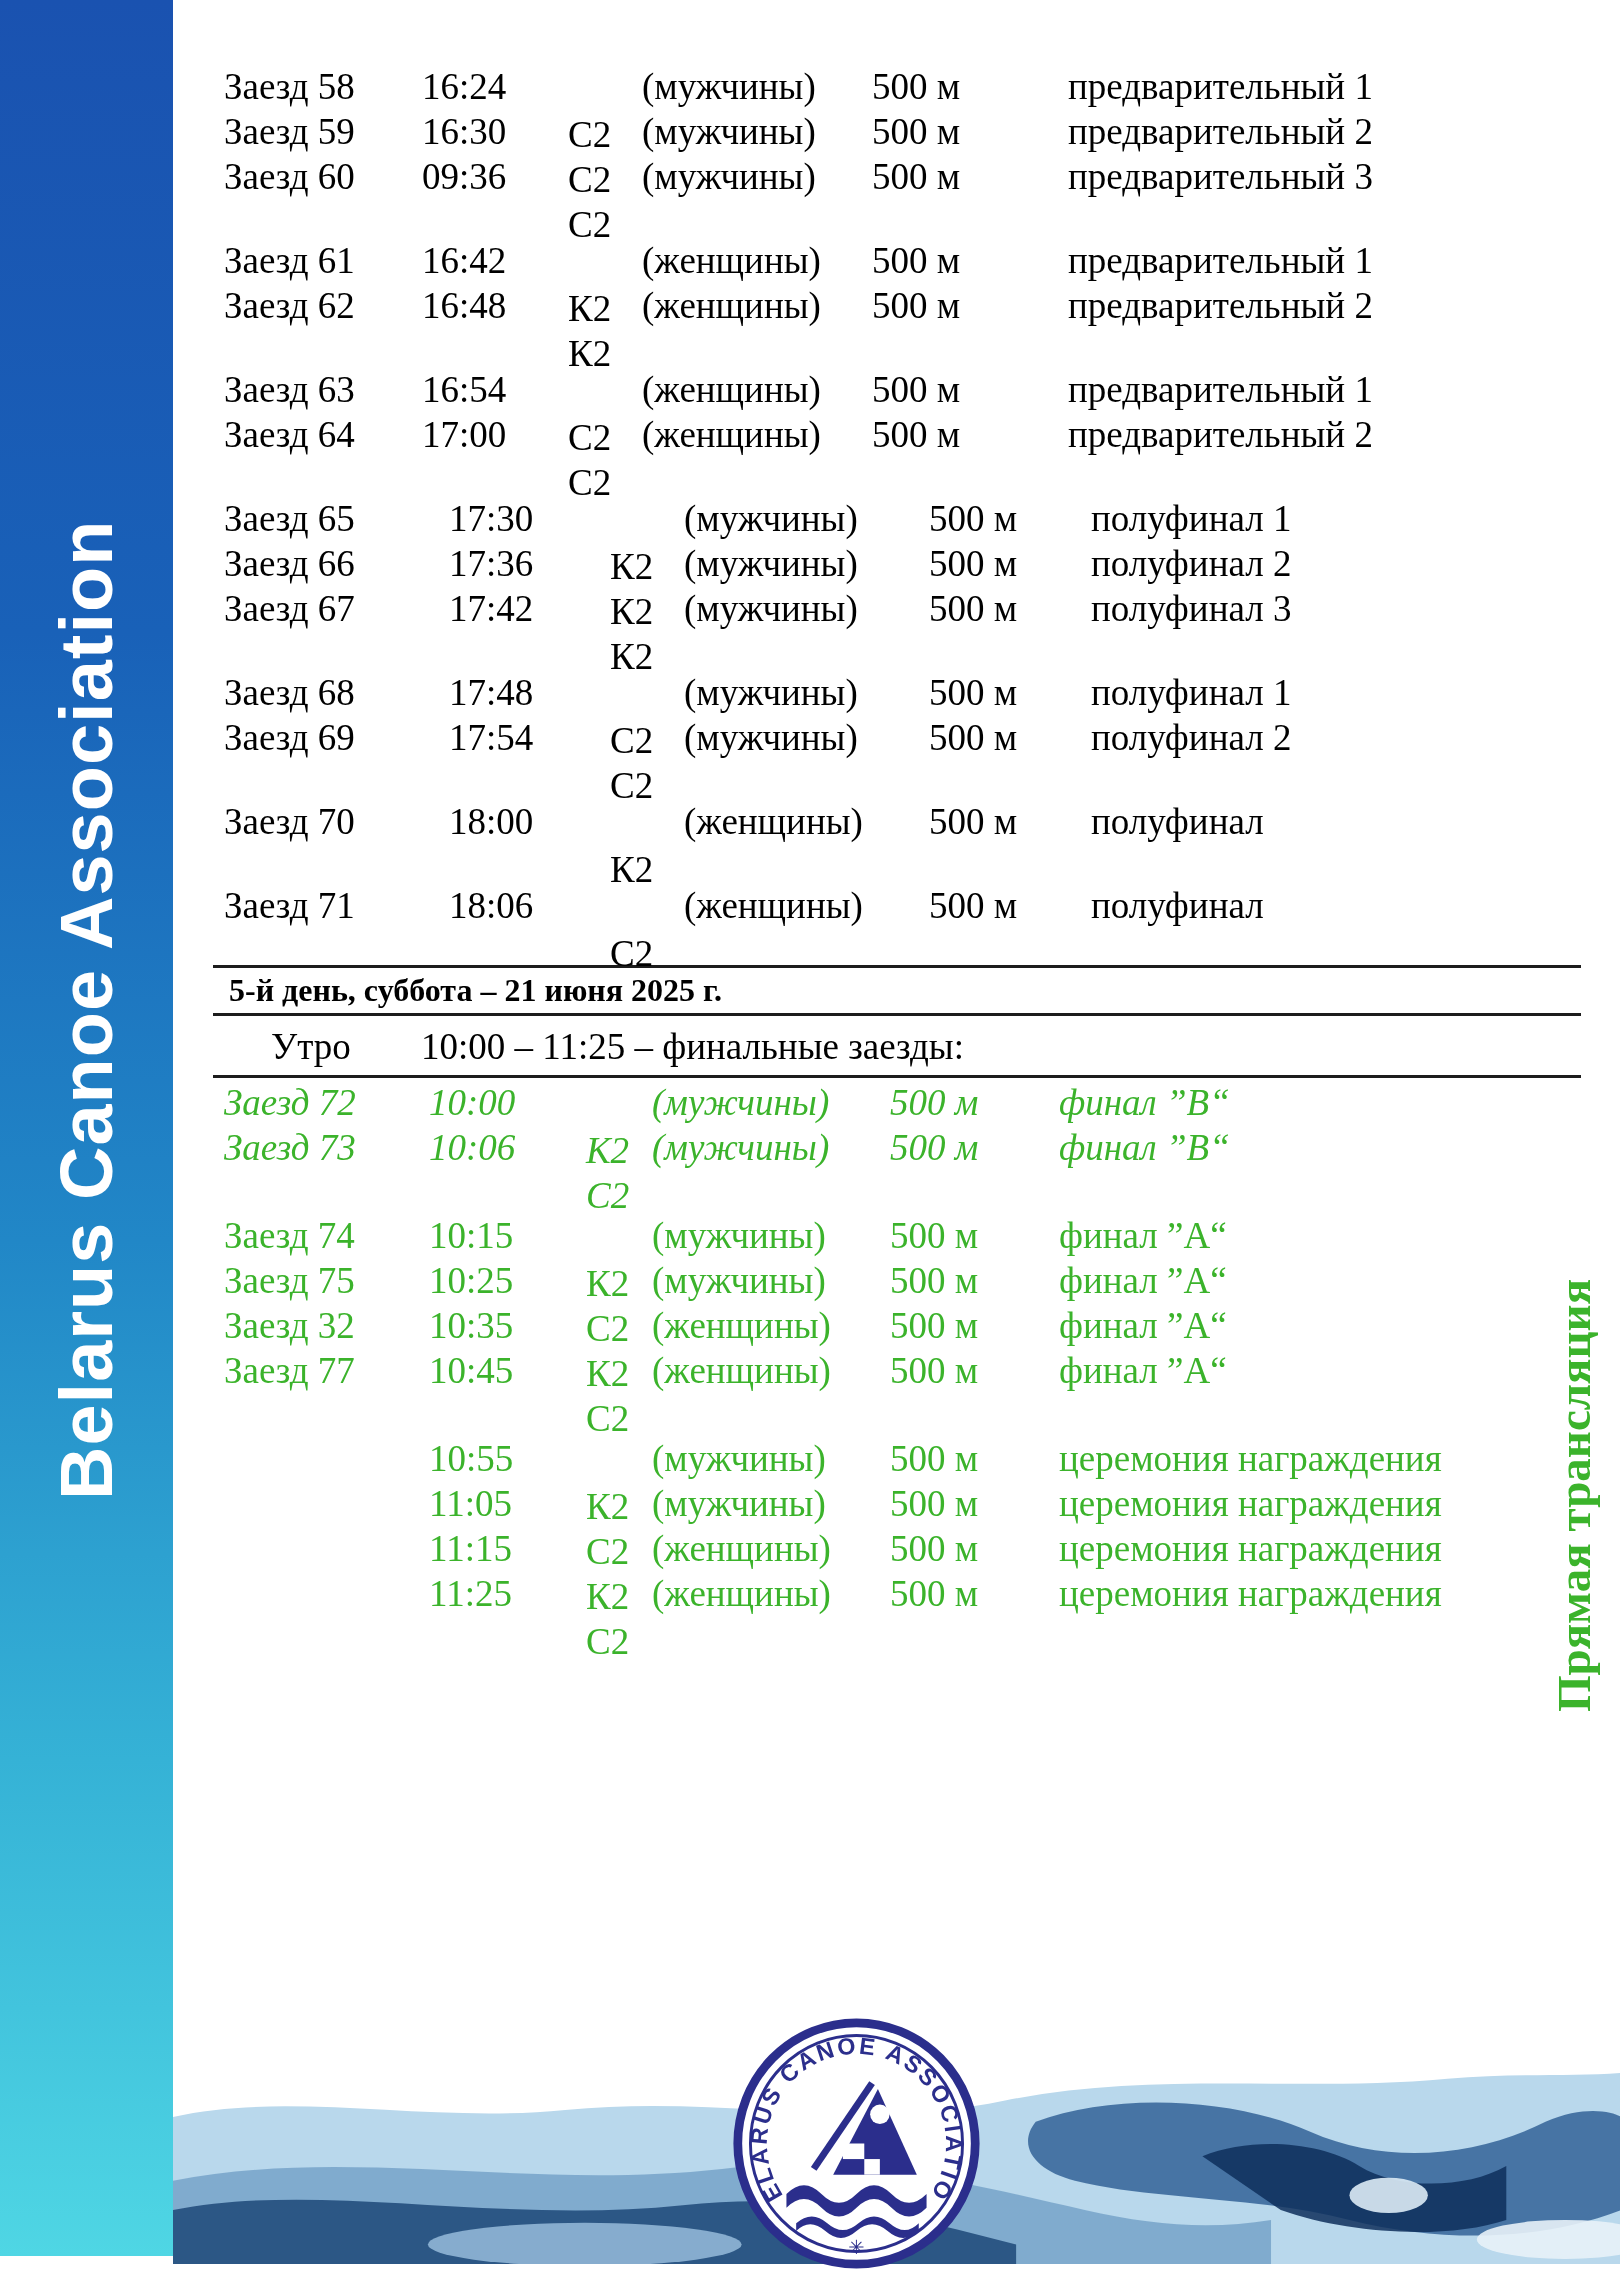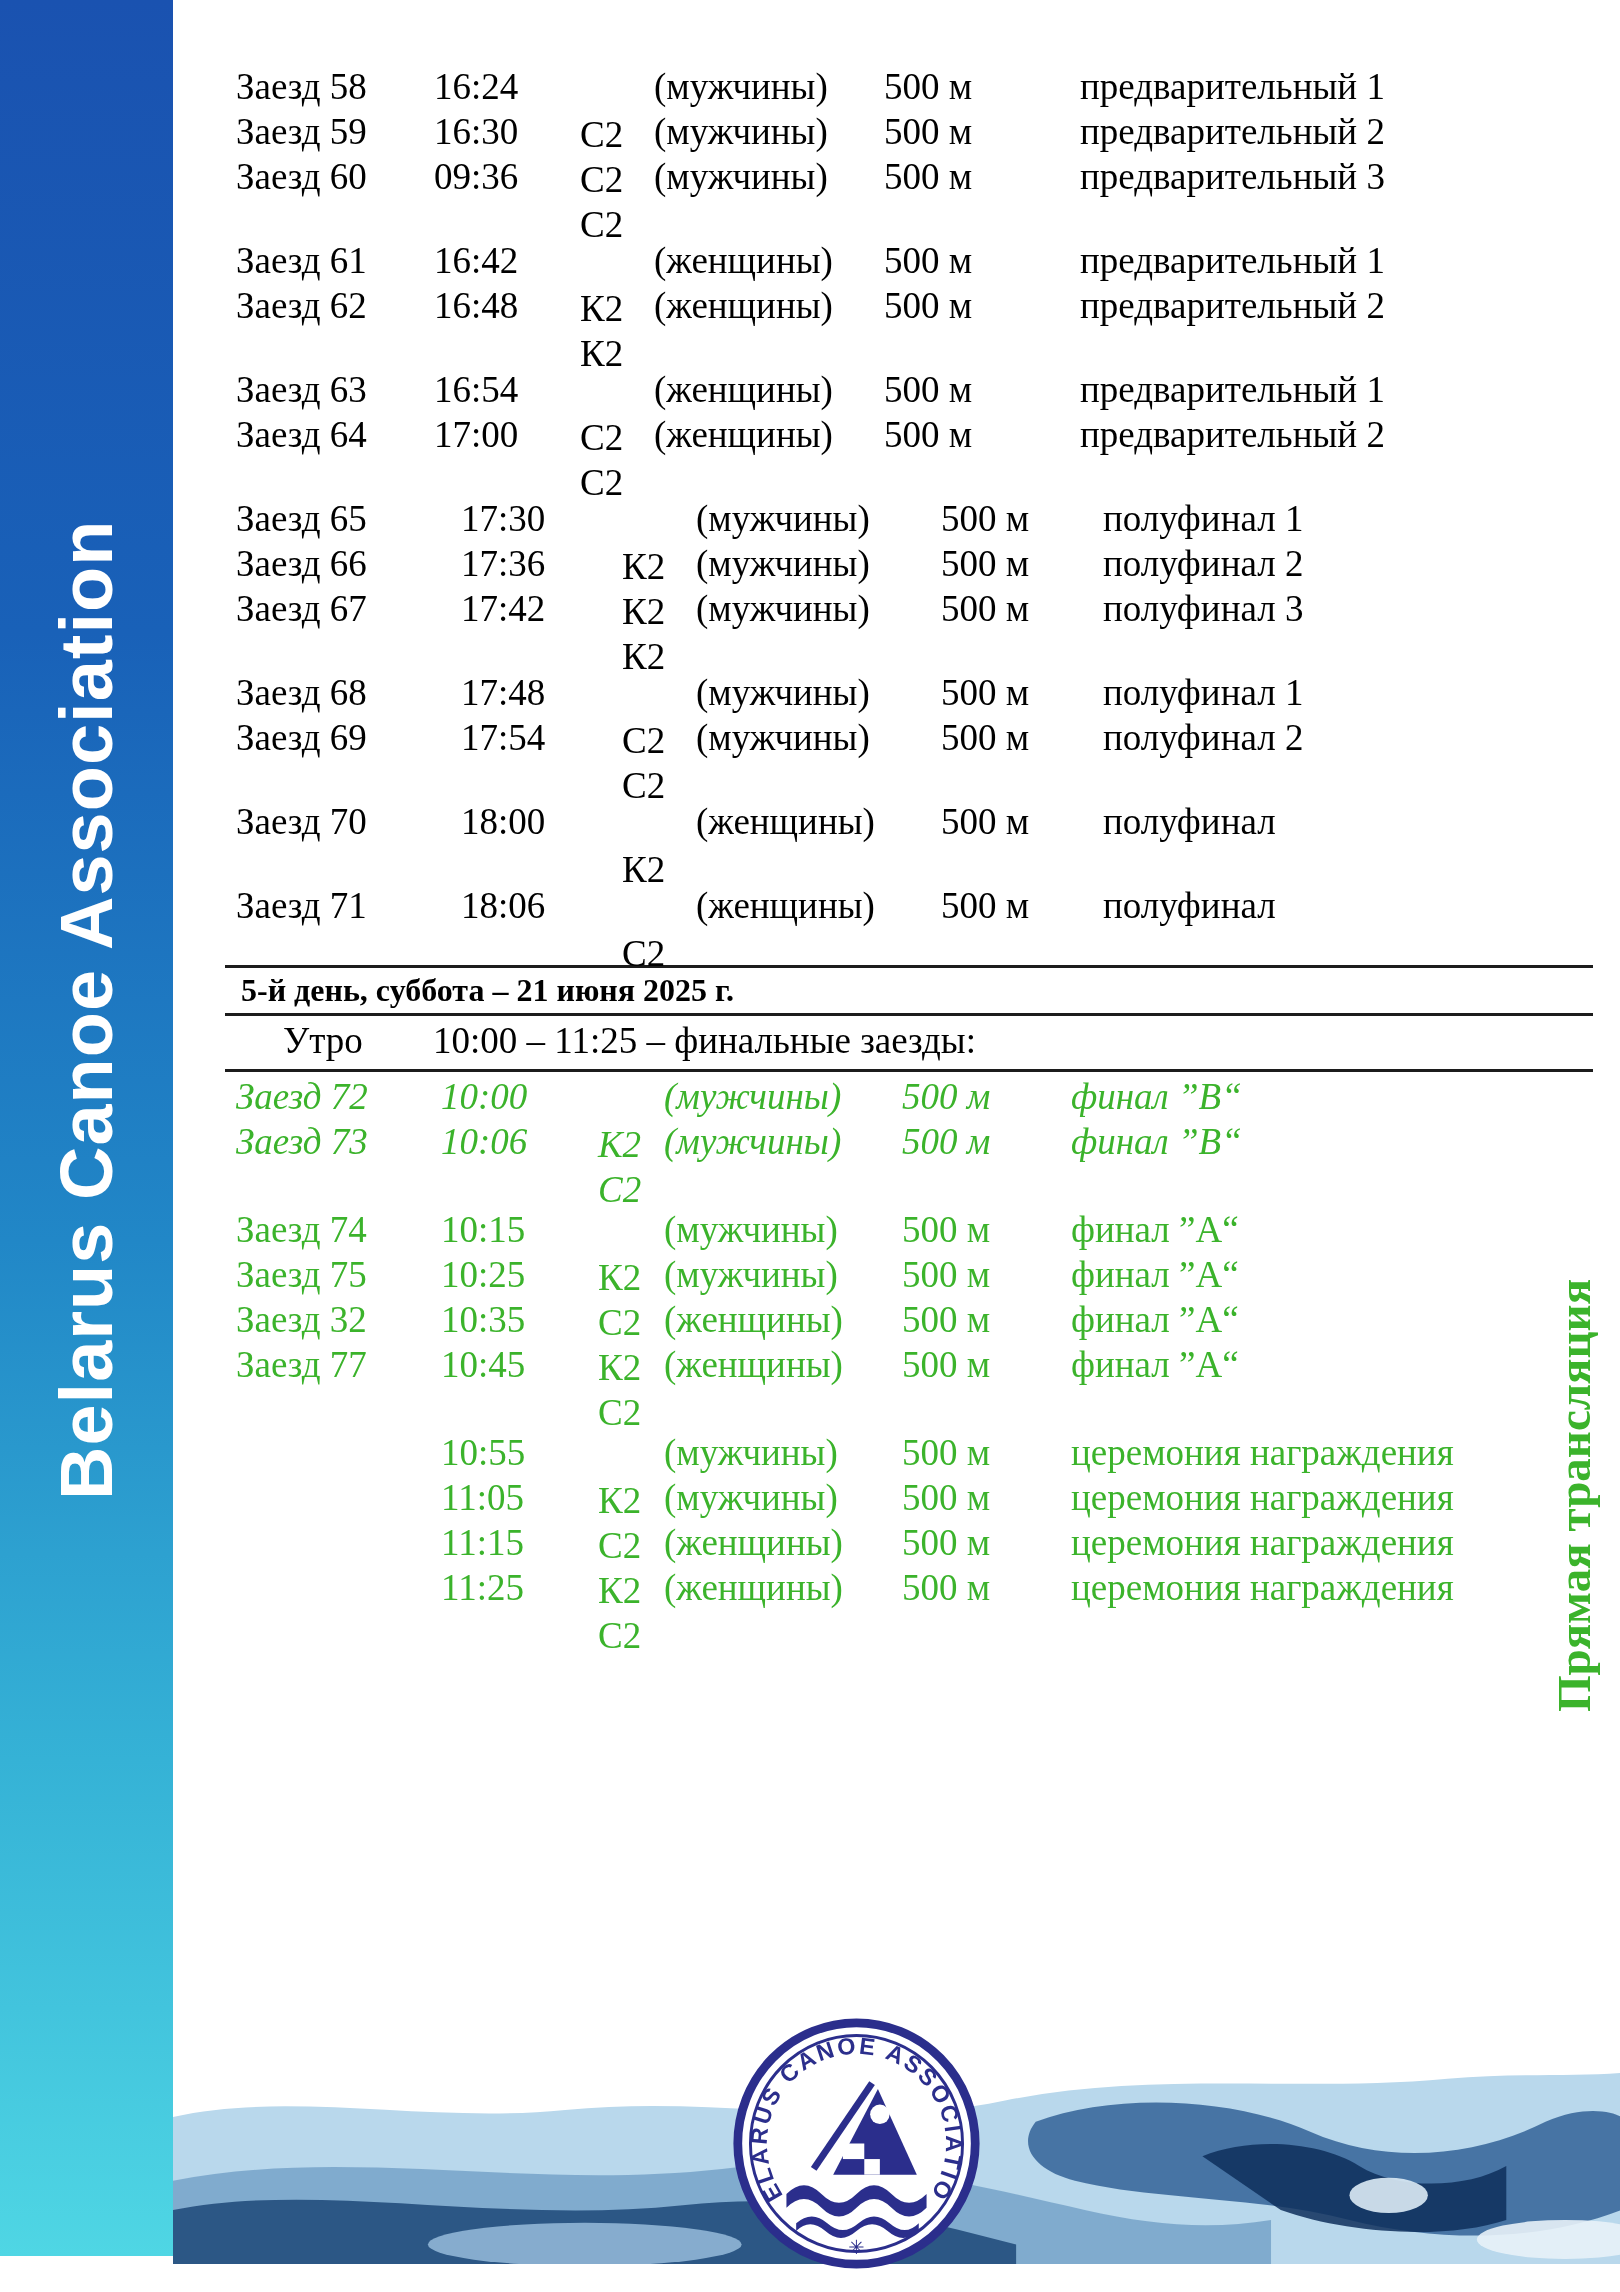--- a/index.html
+++ b/index.html
@@ -18,21 +18,21 @@
     background:linear-gradient(180deg,#1a52b0 0%,#1961b8 28%,#2187c7 55%,#35b2d6 78%,#4fd6e4 100%);
   }
   .sidebar-label{
     position:absolute;left:0;top:451px;width:173px;height:1117px;
     display:flex;align-items:center;justify-content:center;
     writing-mode:vertical-rl;transform:rotate(180deg);
     font-family:"Liberation Sans",sans-serif;font-weight:bold;font-size:74px;
     color:#ffffff;white-space:nowrap;letter-spacing:1px;
   }
   
-  .content{position:absolute;left:12px;top:64px;width:1287px;}
+  .content{position:absolute;left:0;top:64px;width:1287px;}
   .row{position:relative;height:45px;font-size:37px;line-height:45px;}
   .group{margin-top:39px;}
   .group:first-child{margin-top:0;}
   .green-group{margin-top:43px;}
   .green-group:first-child{margin-top:2.9px;font-style:italic;}
   .row span{position:absolute;white-space:nowrap;}
   .c-race{left:224px;}
   .c-time{left:422px;}
   .c-boat{left:568px;margin-top:48px;}
   .c-gender{left:642px;}
@@ -48,21 +48,21 @@
   .green-row .c-boat{left:586px;}
   .green-row .c-gender{left:652px;}
   .green-row .c-dist{left:890px;}
   .green-row .c-stage{left:1059px;}
   .divider{height:2.9px;background:var(--rule);width:1368px;margin-left:213px;}
   .divider-top{margin-top:37px;}
   .day-header{
     height:45px;line-height:45px;font-size:32px;font-weight:bold;
     padding-left:229px;white-space:nowrap;
   }
-  .morning-row{position:relative;height:45px;font-size:37px;line-height:45px;margin-top:2px;font-family:Liberation Serif, serif;}
+  .morning-row{position:relative;height:45px;font-size:37px;line-height:45px;margin-top:8px;font-family:Liberation Serif, serif;}
   .morning-label{position:absolute;left:271px;}
   .morning-text{position:absolute;left:421px;white-space:nowrap;}
   .finals-list .final-item{height:50px;line-height:50px;font-size:37px;padding-left:662px;white-space:nowrap;}
   .divider-green-top{margin-top:5.9px;}
   
   .live-banner{
     position:absolute;left:1541px;top:1307px;width:65px;height:376px;
     display:flex;align-items:center;justify-content:center;
     writing-mode:vertical-rl;transform:rotate(180deg);
     font-family:"Liberation Serif",serif;font-weight:bold;font-size:47px;

